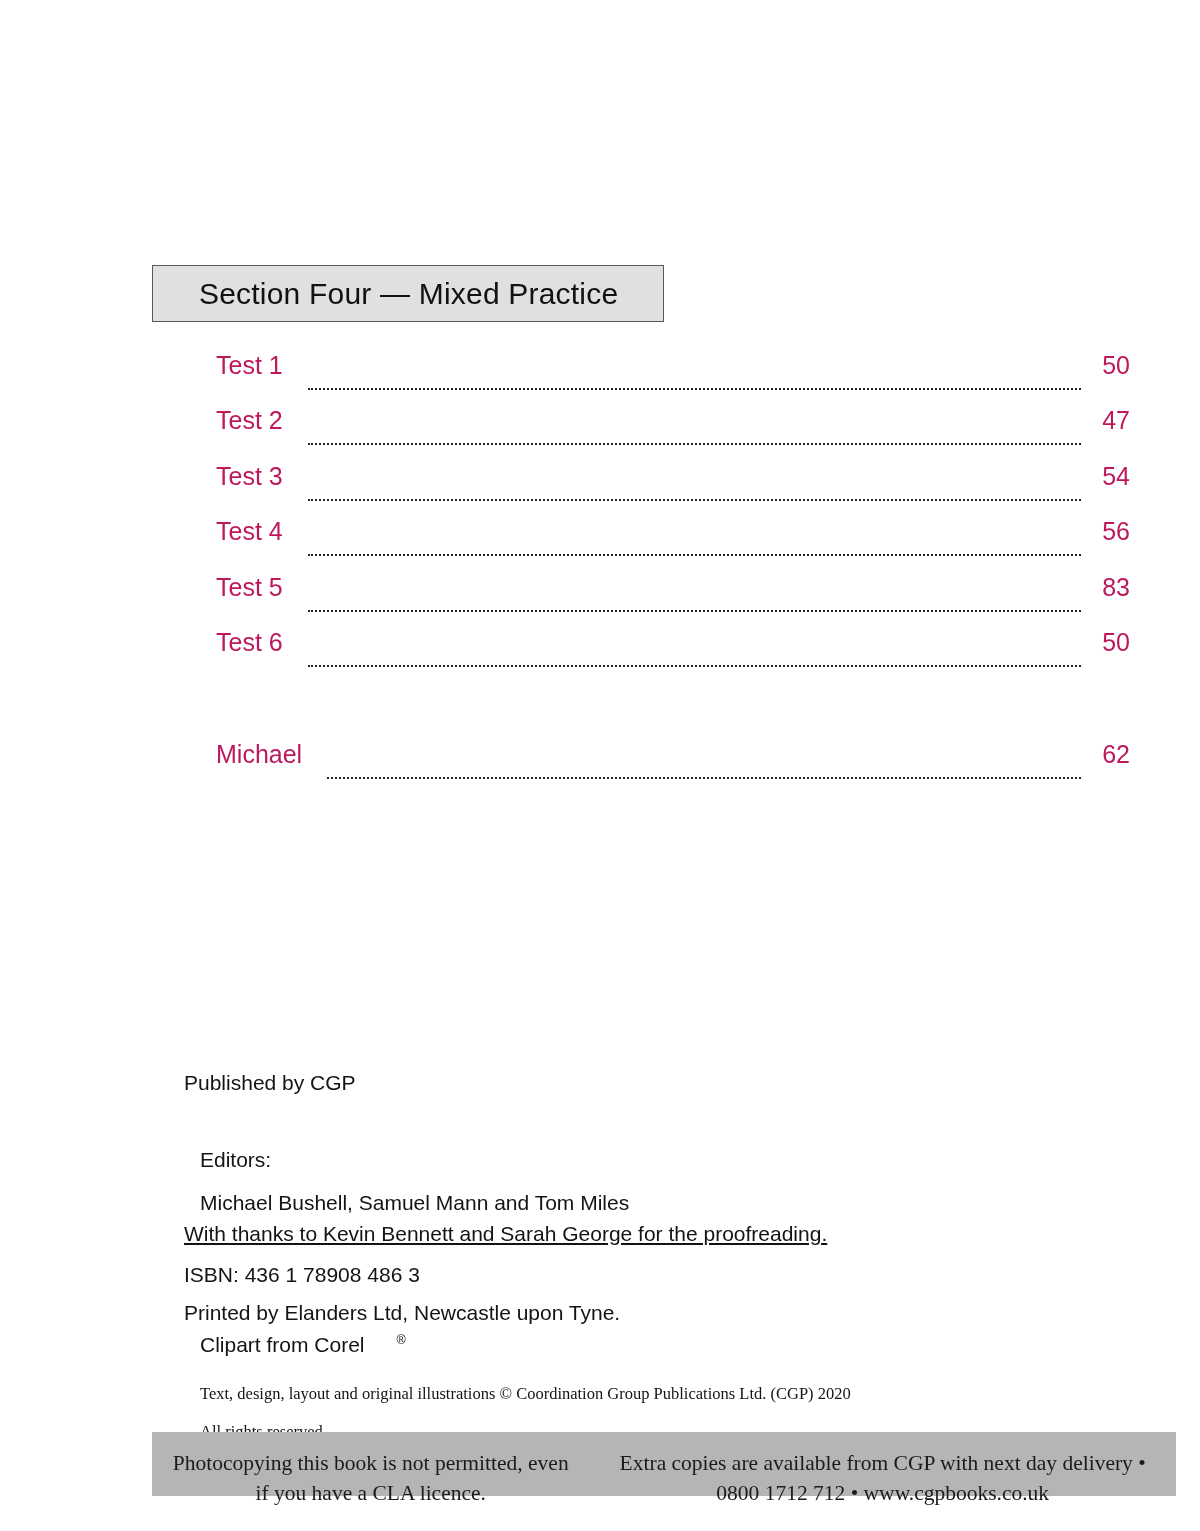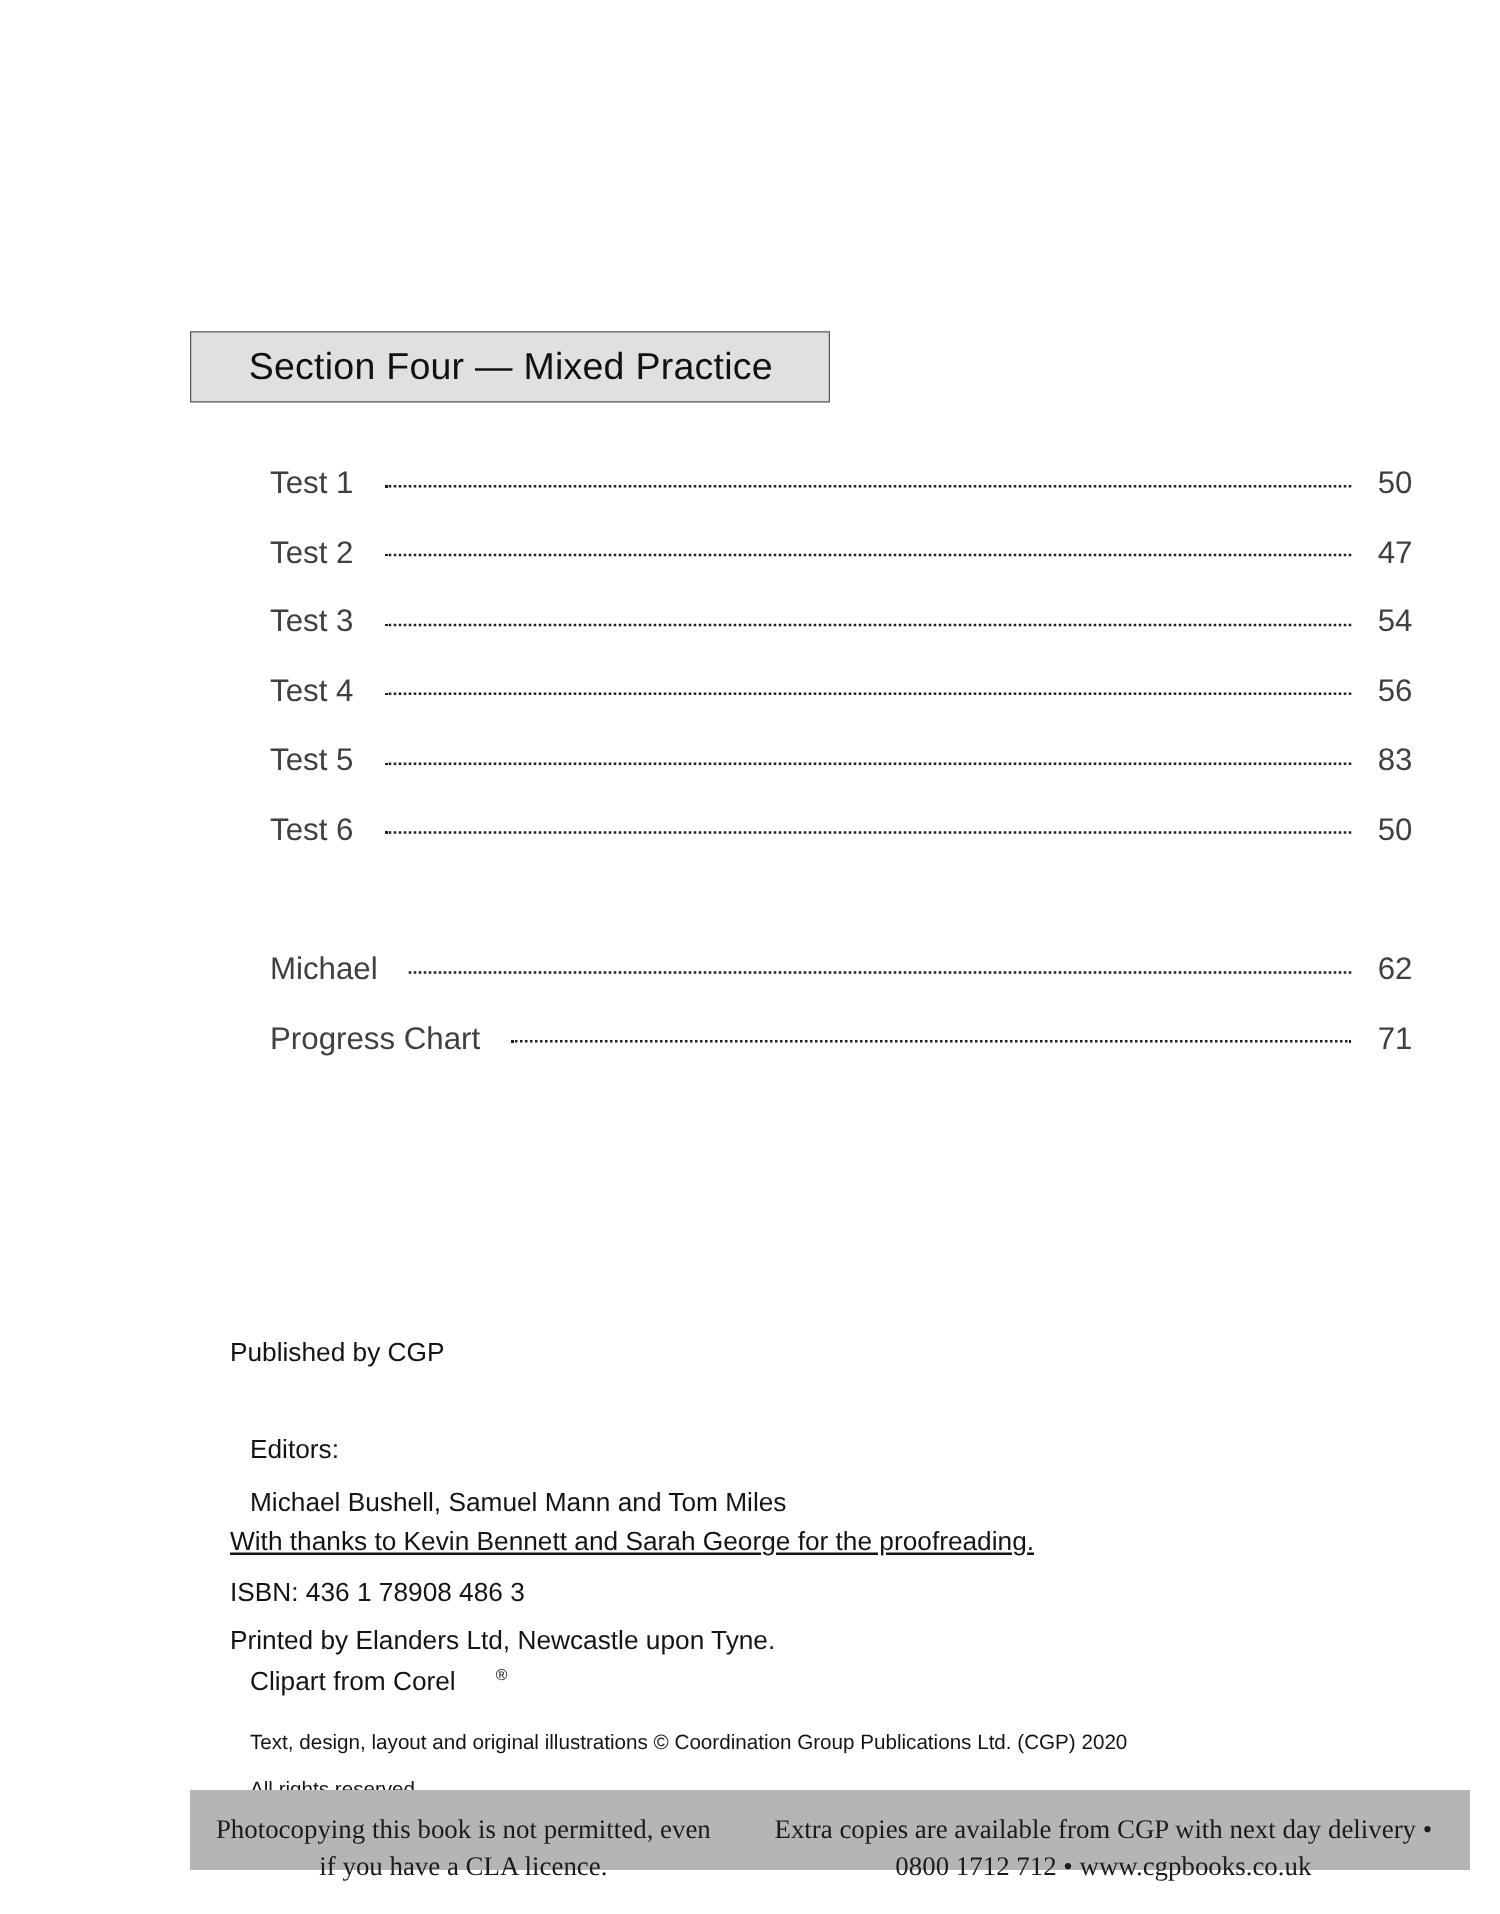--- a/index.html
+++ b/index.html
@@ -27,45 +27,45 @@
   }
 
   
   .toc {
     position: absolute;
     left: 120px; top: 276px;
     width: 978px;
   }
   .toc-row {
     display: flex;
-    align-items: flex-start;
+    align-items: flex-end;
     font-size: 25px;
     height: 39.5px;
-    color: #404040;
+    color: #be185d;
   }
   .toc-label { white-space: nowrap; }
   .leader {
     flex: 1;
     align-self: flex-end;
     margin: 0 5px 6px 9px;
     border-bottom: 2.6px dotted #1f1f1f;
     height: 0;
   }
   .toc-page { white-space: nowrap; }
   .toc-gap { height: 40px; }
 
   
   .imprint { position: absolute; left: 120px; width: 960px; font-size: 21px; color: #141414; }
   .pos-published { top: 1007px; }
   .pos-editors   { top: 1066px; line-height: 27px; }
   .pos-thanks    { top: 1158px; text-decoration: underline; }
   .pos-isbn      { top: 1199px; }
   .pos-printed   { top: 1237px; }
   .pos-clipart   { top: 1269px; }
-  .pos-copyright { top: 1303px; font-size: 16.5px; line-height: 22px; }
+  .pos-copyright { top: 1303px; font-size: 16.5px; line-height: 22px; font-family: Liberation Serif, serif; }
   sup.reg { font-size: 60%; vertical-align: super; }
 
   
   .footer-bar {
     position: absolute;
     left: 88px; top: 1368px;
     width: 1024px; height: 64px;
     background: #b5b5b5;
     font-family: "Liberation Serif", serif;
     font-size: 21.5px;
@@ -117,25 +117,20 @@
       <span class="toc-page">50</span>
     </div>
 
     <div class="toc-gap"></div>
 
     <div class="toc-row">
       <span class="toc-label">Michael</span>
       <span class="leader"></span>
       <span class="toc-page">62</span>
     </div>
-    <div class="toc-row">
-      <span class="toc-label">Progress Chart</span>
-      <span class="leader"></span>
-      <span class="toc-page">71</span>
-    </div>
 
   </div>
 
   <div class="imprint pos-published">Published by CGP</div>
 
   <div class="imprint pos-editors">
     <div>Editors:</div>
     <div>Michael Bushell, Samuel Mann and Tom Miles</div>
   </div>
 

